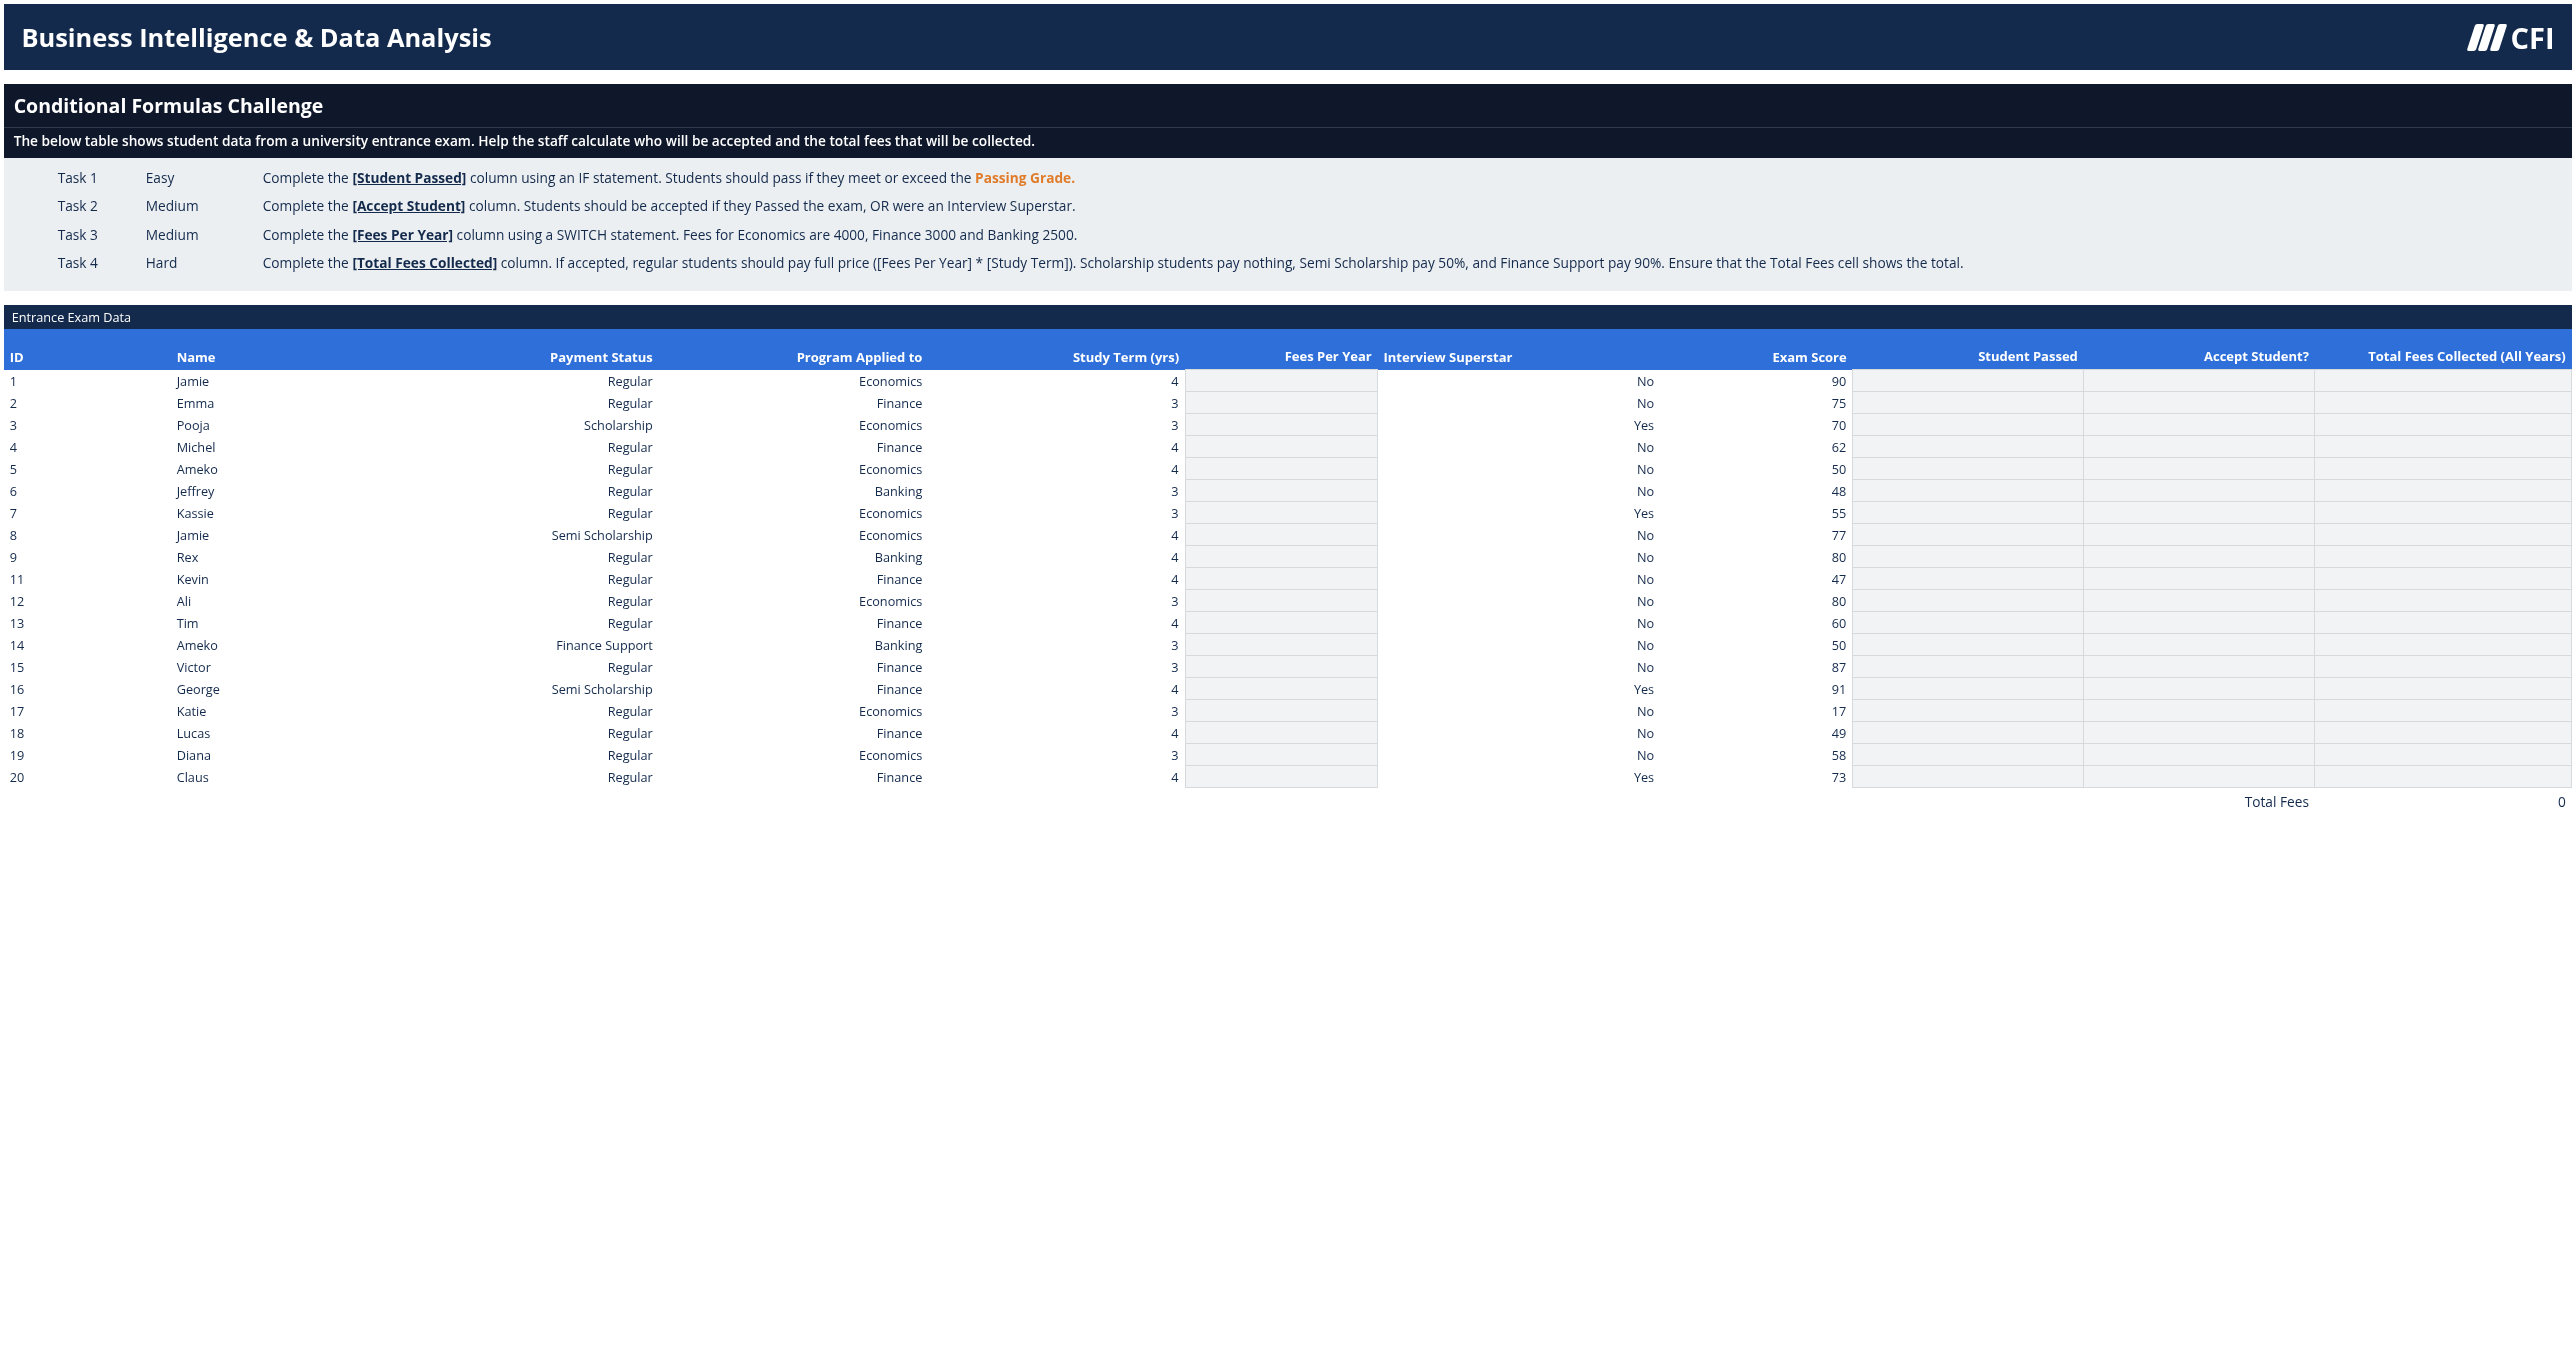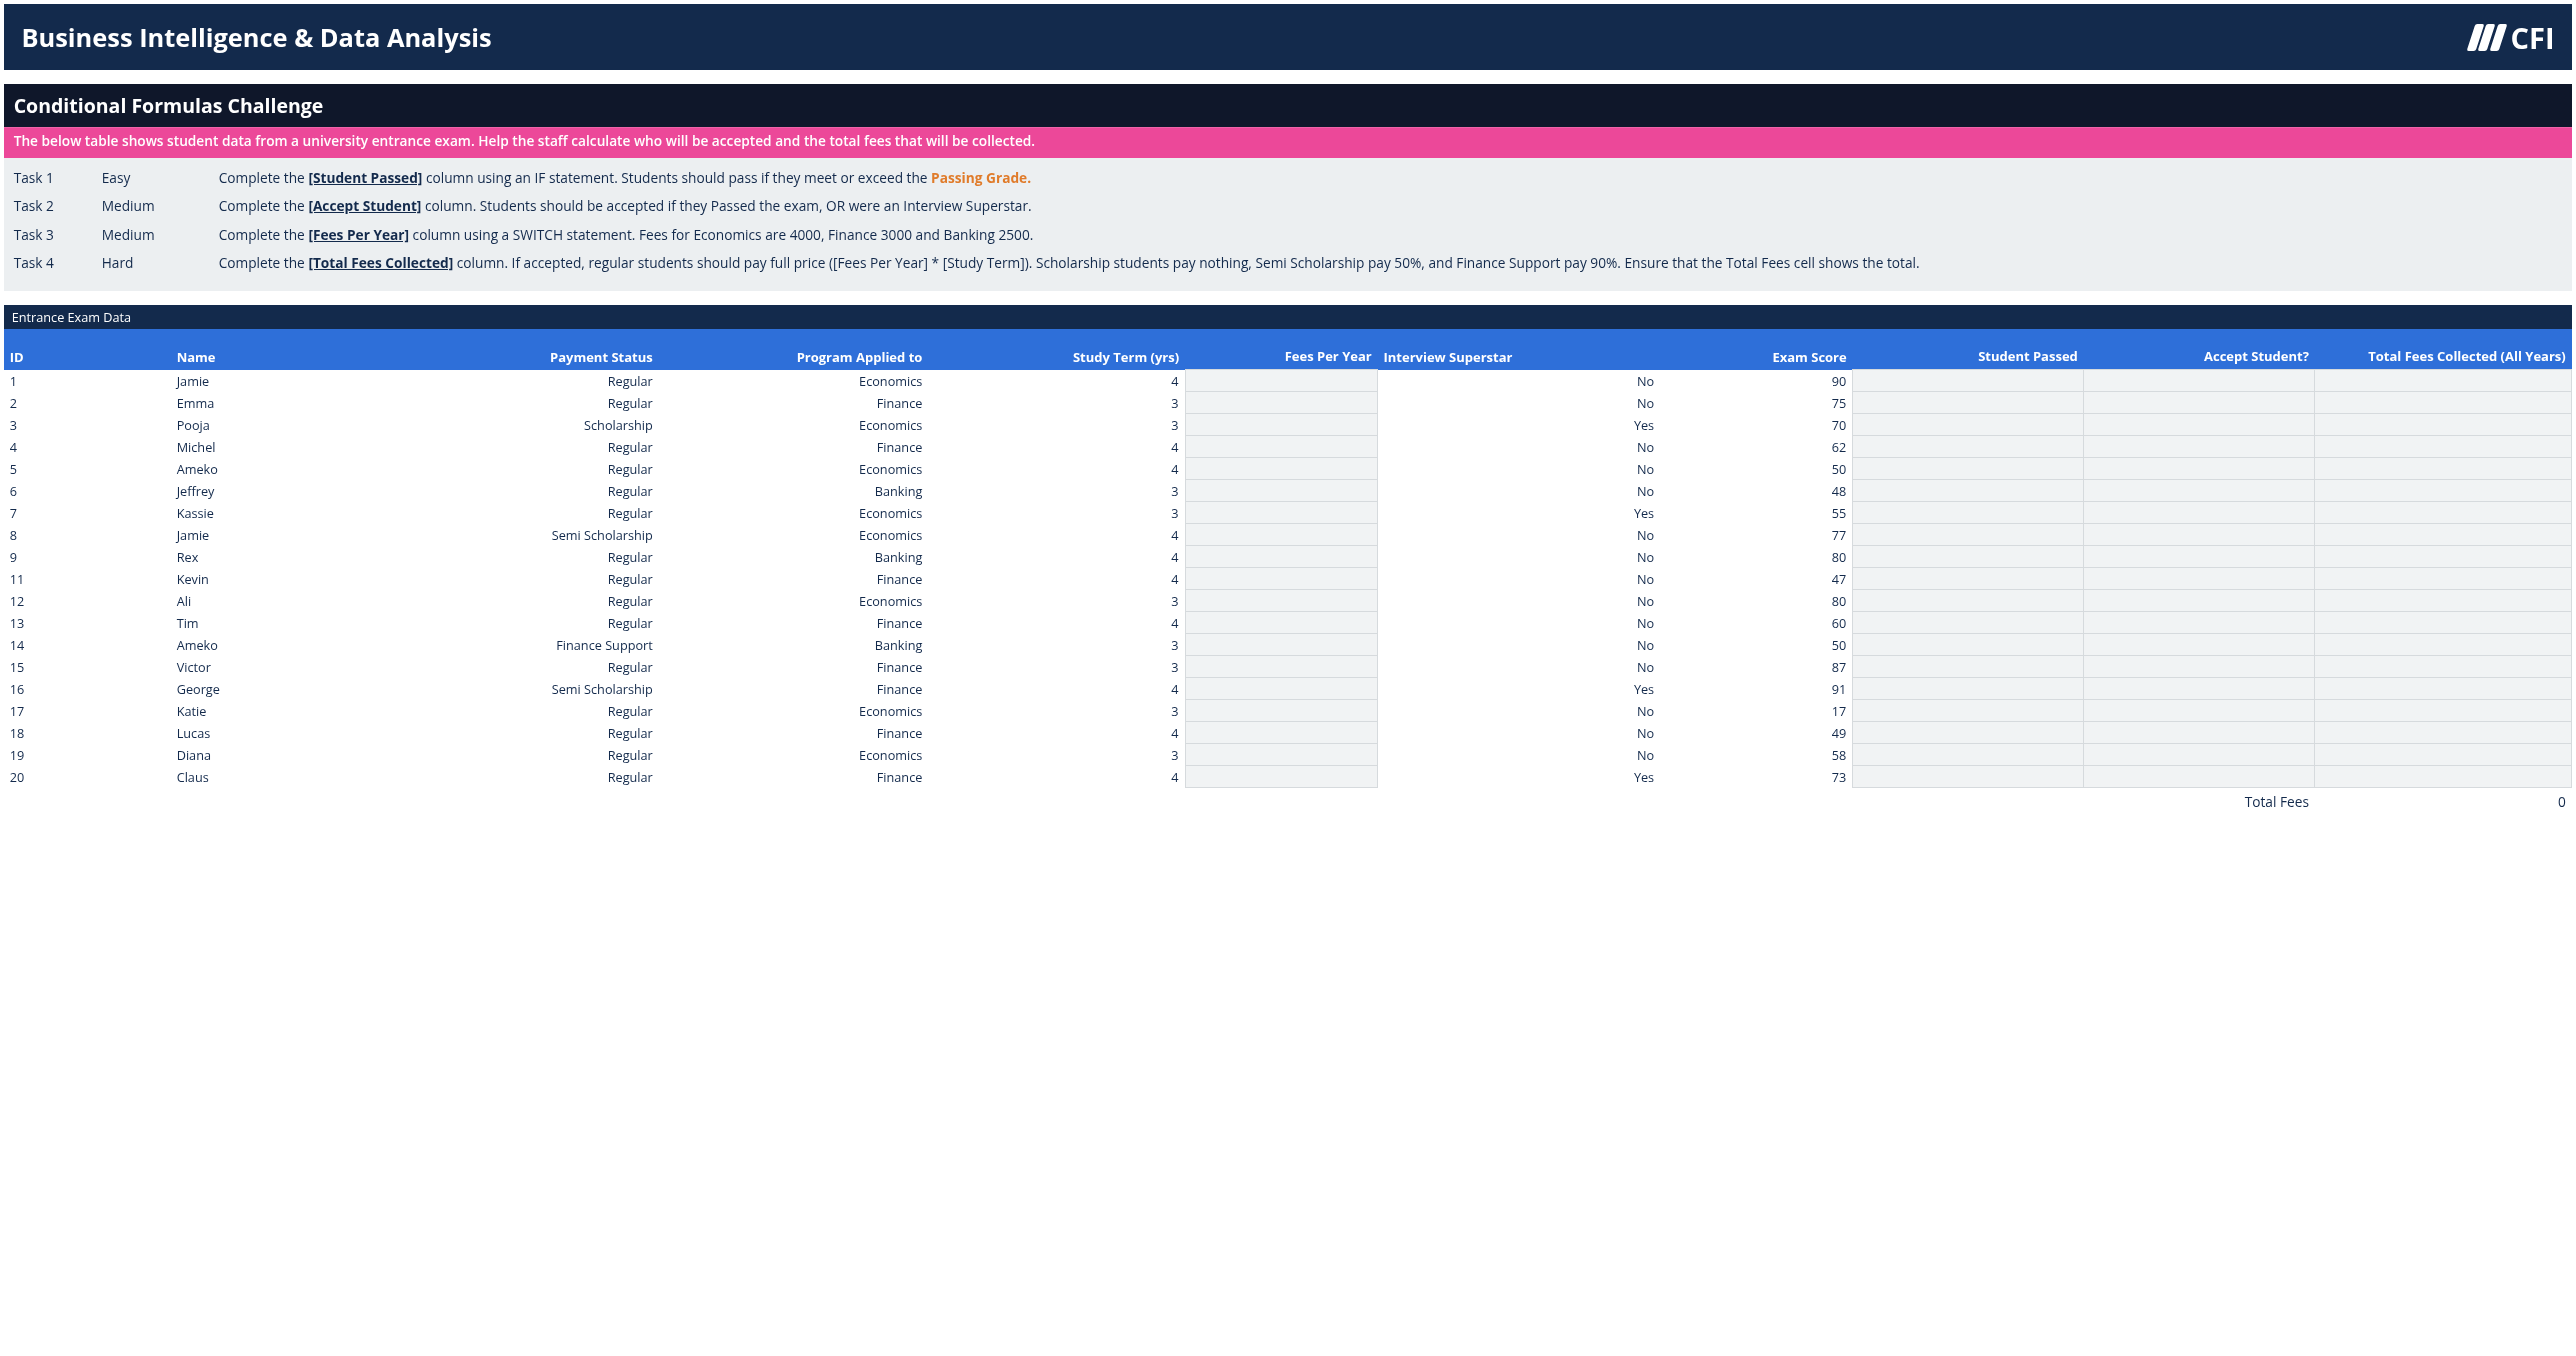--- a/index.html
+++ b/index.html
@@ -40,38 +40,39 @@
   }
   .section-header {
     background: #0f172a;
     color: #fff;
     padding: 7.8px 9.8px;
     font-size: 19.5px;
     font-weight: 700;
     margin-top: 13.7px;
   }
   .section-sub {
-    background: #ec4899;
+    background: #0f172a;
     color: #fff;
     padding: 3.9px 9.8px 7.8px 9.8px;
     font-size: 13.7px;
     font-weight: 600;
     border-top: 1px solid rgba(255,255,255,0.15);
   }
   .tasks {
     background: #eceff1;
     padding: 5.9px 0 13.7px 0;
   }
   .task-row {
     display: grid;
     grid-template-columns: 88px 117px 1fr;
     padding: 3.9px 9.8px;
     color: #132a4c;
     font-size: 13.7px;
     line-height: 1.5;
+    margin-left: 44px;
   }
   .task-row .desc b { font-weight: 700; text-decoration: underline; }
   .orange { color: #e07b2a; font-weight: 700; }
   .table-title {
     background: #132a4c;
     color: #fff;
     padding: 2.9px 7.8px;
     font-size: 12.7px;
     margin-top: 13.7px;
   }

